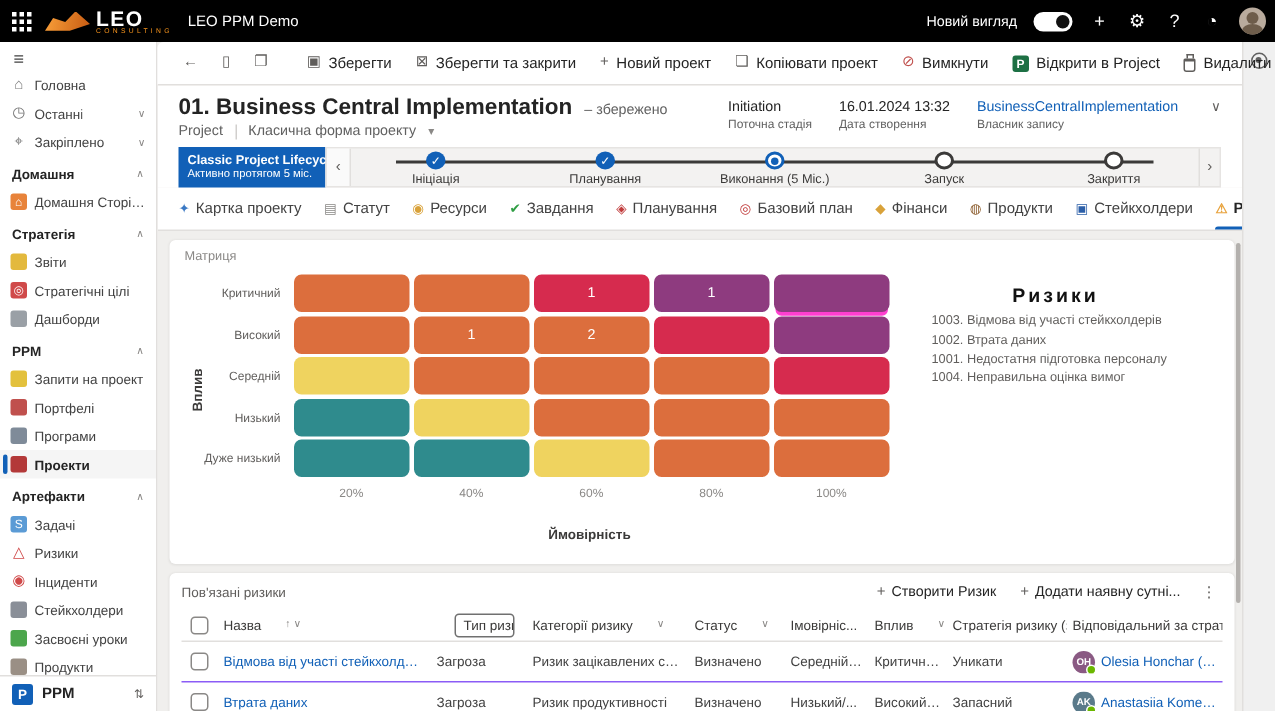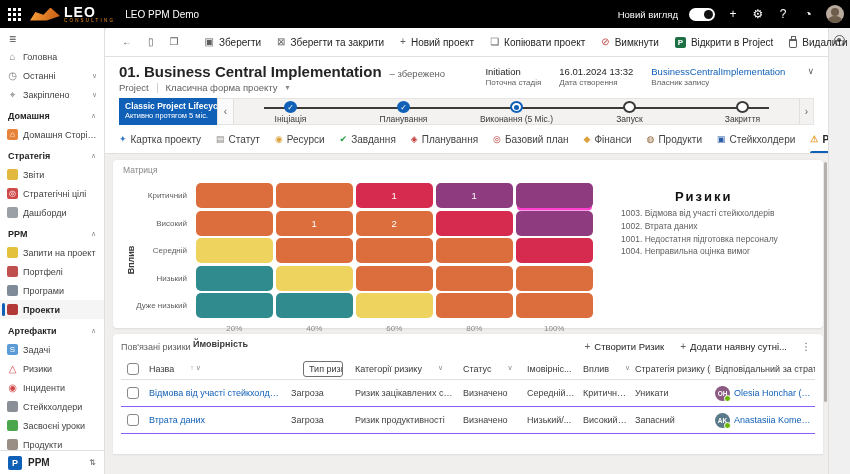--- a/index.html
+++ b/index.html
@@ -98,31 +98,31 @@
   .st-label { font-size:8.5px; color:#3b3a39; margin-top:1px; white-space:nowrap; }
 
   
   .tabs-row { background:#fff; height:29px; display:flex; align-items:center; gap:15px; padding:0 14px; border-bottom:1px solid #e1dfdd; }
   .tab { display:flex; align-items:center; gap:4px; font-size:10px; color:#424242; height:100%; cursor:pointer; white-space:nowrap; position:relative; }
   .tab.selected { font-weight:bold; color:#242424; }
   .tab.selected::after { content:''; position:absolute; left:0; right:0; bottom:0; height:2.5px; background:#1160b7; border-radius:2px 2px 0 0; }
   .tab-ico { font-size:9px; line-height:1; }
 
   
-  .matrix-card { margin:6px 5px 0 8px; background:#fff; border-radius:4px; box-shadow:0 0.5px 2px rgba(0,0,0,.08); height:168px; padding:5px 10px; position:relative; }
+  .matrix-card { margin:6px 5px 0 8px; background:#fff; border-radius:4px; box-shadow:0 0.5px 2px rgba(0,0,0,.08); height:216px; padding:5px 10px; position:relative; }
   .card-label { font-size:8.5px; color:#8a8886; }
   .chart-zone { display:flex; margin-top:8px; }
   .chart { width:470px; position:relative; }
   .ylabel { position:absolute; left:-6px; top:72px; transform:rotate(-90deg); transform-origin:center; font-size:9px; font-weight:bold; color:#3b3a39; }
   .grid-wrap { display:grid; grid-template-columns:62px repeat(5,1fr); gap:2.5px; align-items:center; padding-left:8px; }
   .row-label { font-size:8px; color:#605e5c; text-align:right; padding-right:6px; white-space:nowrap; }
   .cell { height:25px; border-radius:5px; display:flex; align-items:center; justify-content:center; color:#fff; font-size:9.5px; cursor:pointer; }
   .cell.hl { box-shadow:0 3.5px 0 -1px #ff3fd0; }
   .tick { font-size:8px; color:#8a8886; text-align:center; padding-top:3px; }
-  .xlabel-row { padding-left:70px; text-align:left; font-size:9px; font-weight:bold; color:#3b3a39; margin-top:6px; }
+  .xlabel-row { padding-left:70px; text-align:center; font-size:9px; font-weight:bold; color:#3b3a39; margin-top:18px; }
   .legend { flex:1; padding:6px 4px 0 28px; }
   .legend-title { font-size:13px; font-weight:bold; color:#111; letter-spacing:2px; text-align:center; width:88%; }
   .legend-items { margin-top:3px; }
   .legend-item { font-size:8.5px; color:#605e5c; line-height:1.5; white-space:nowrap; }
 
   
   .table-card { margin:6px 5px 0 8px; background:#fff; border-radius:4px 4px 0 0; box-shadow:0 0.5px 2px rgba(0,0,0,.08); padding:5px 8px 0; height:120px; overflow:hidden; }
   .table-top { display:flex; align-items:center; }
   .table-title { font-size:9px; color:#605e5c; }
   .table-actions { margin-left:auto; display:flex; align-items:center; gap:4px; }

